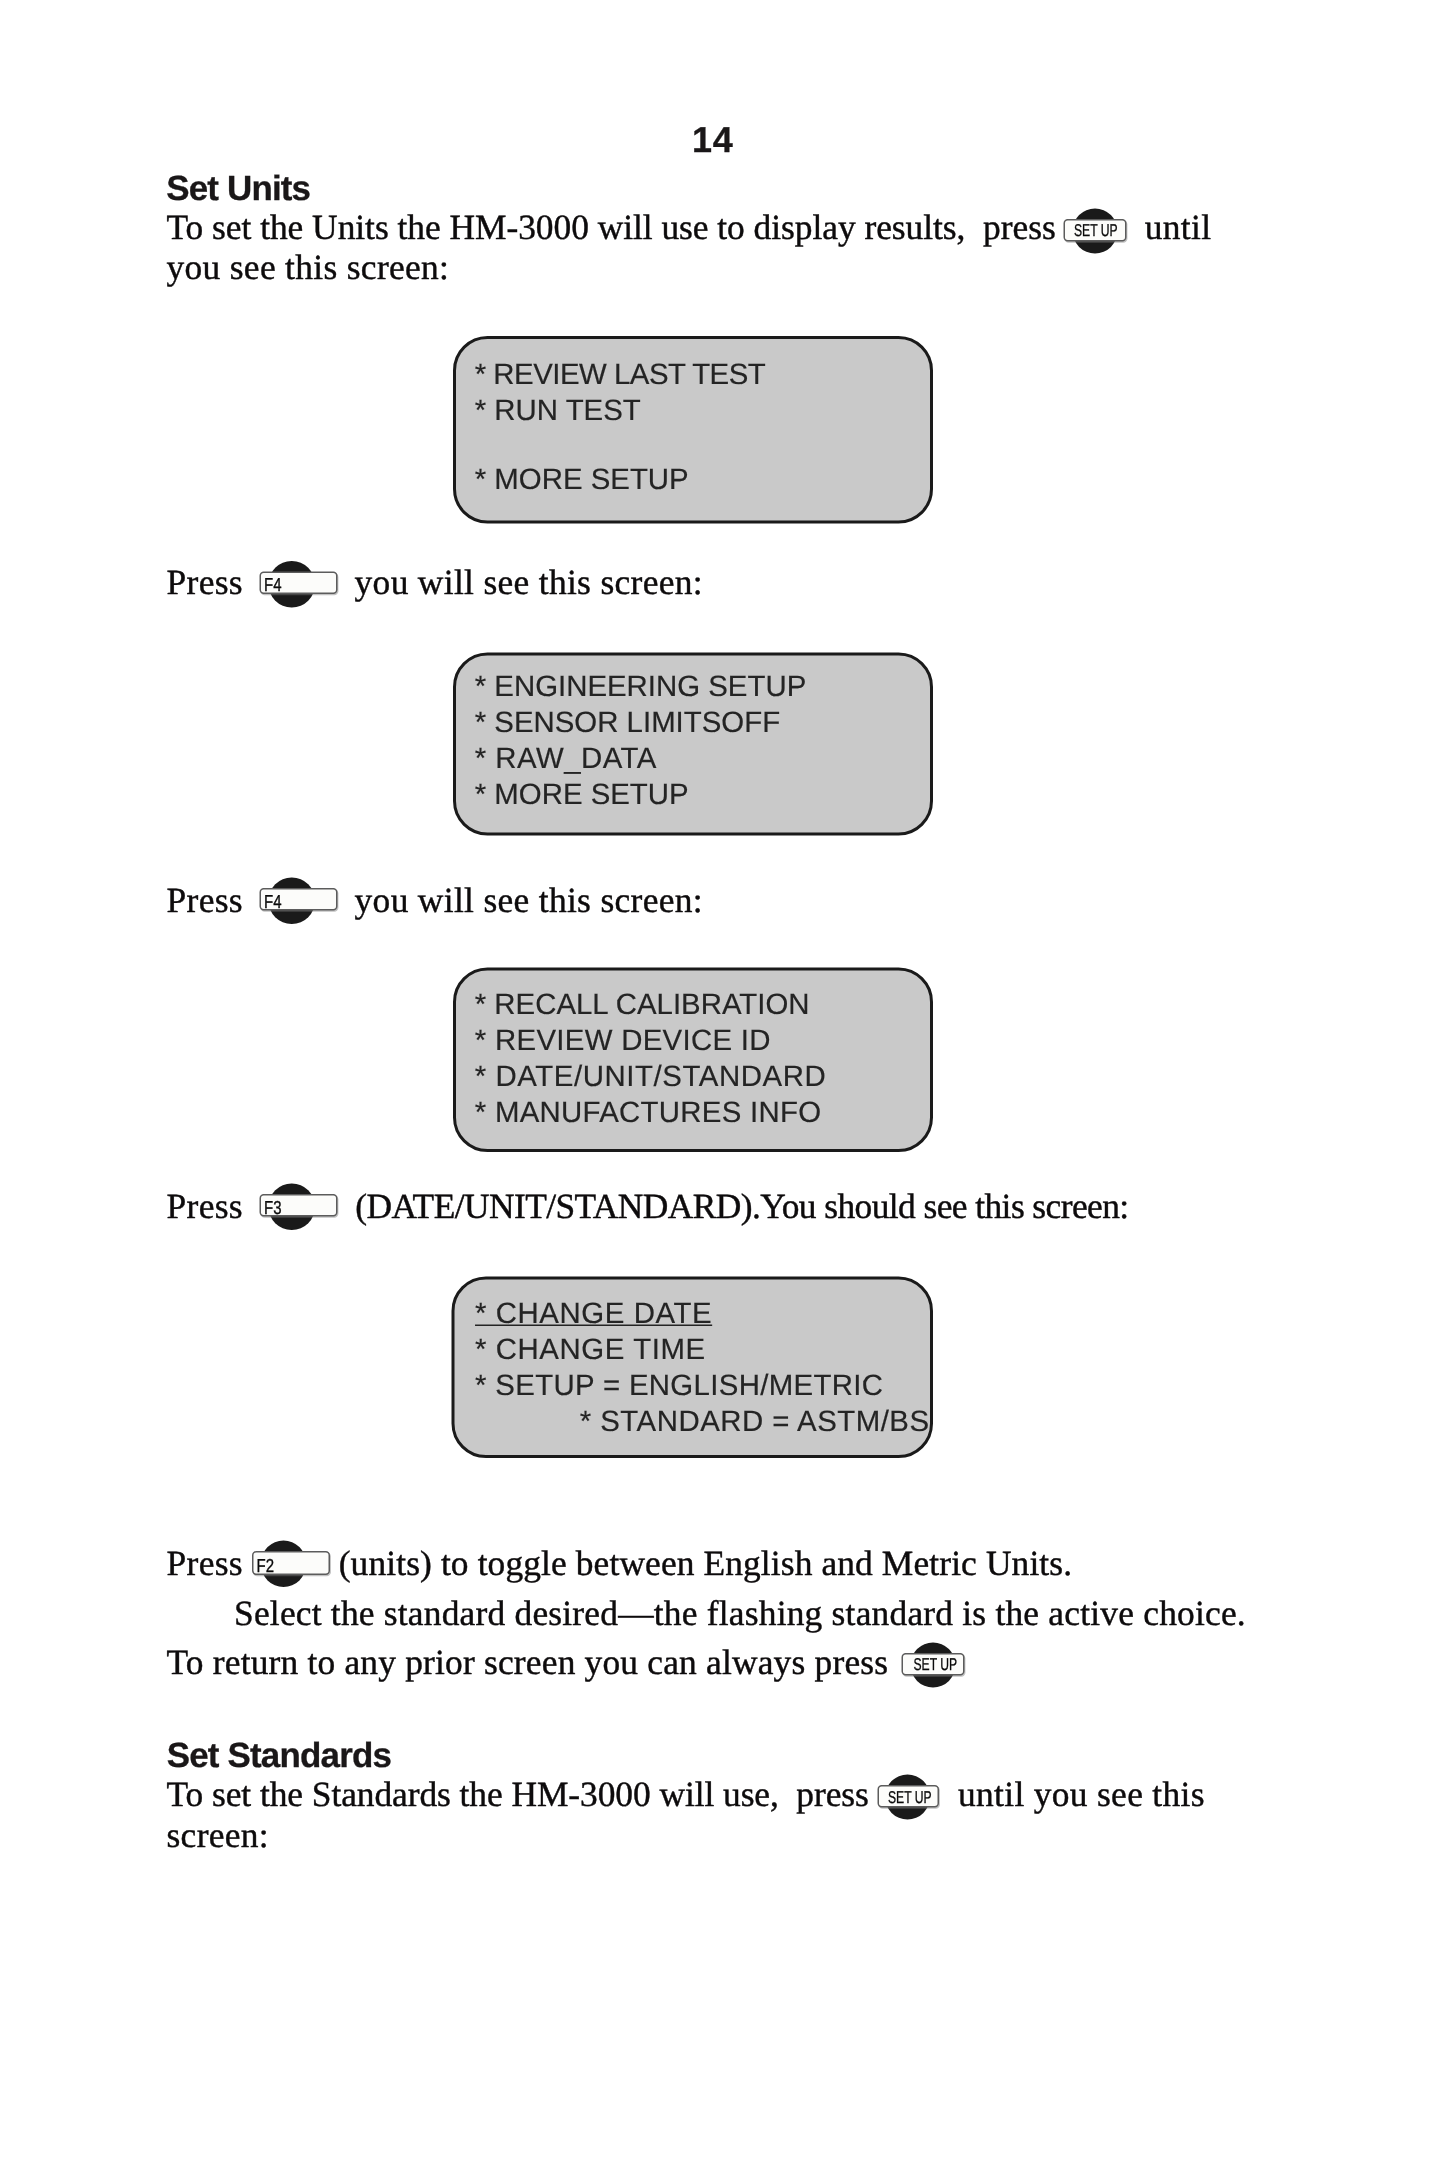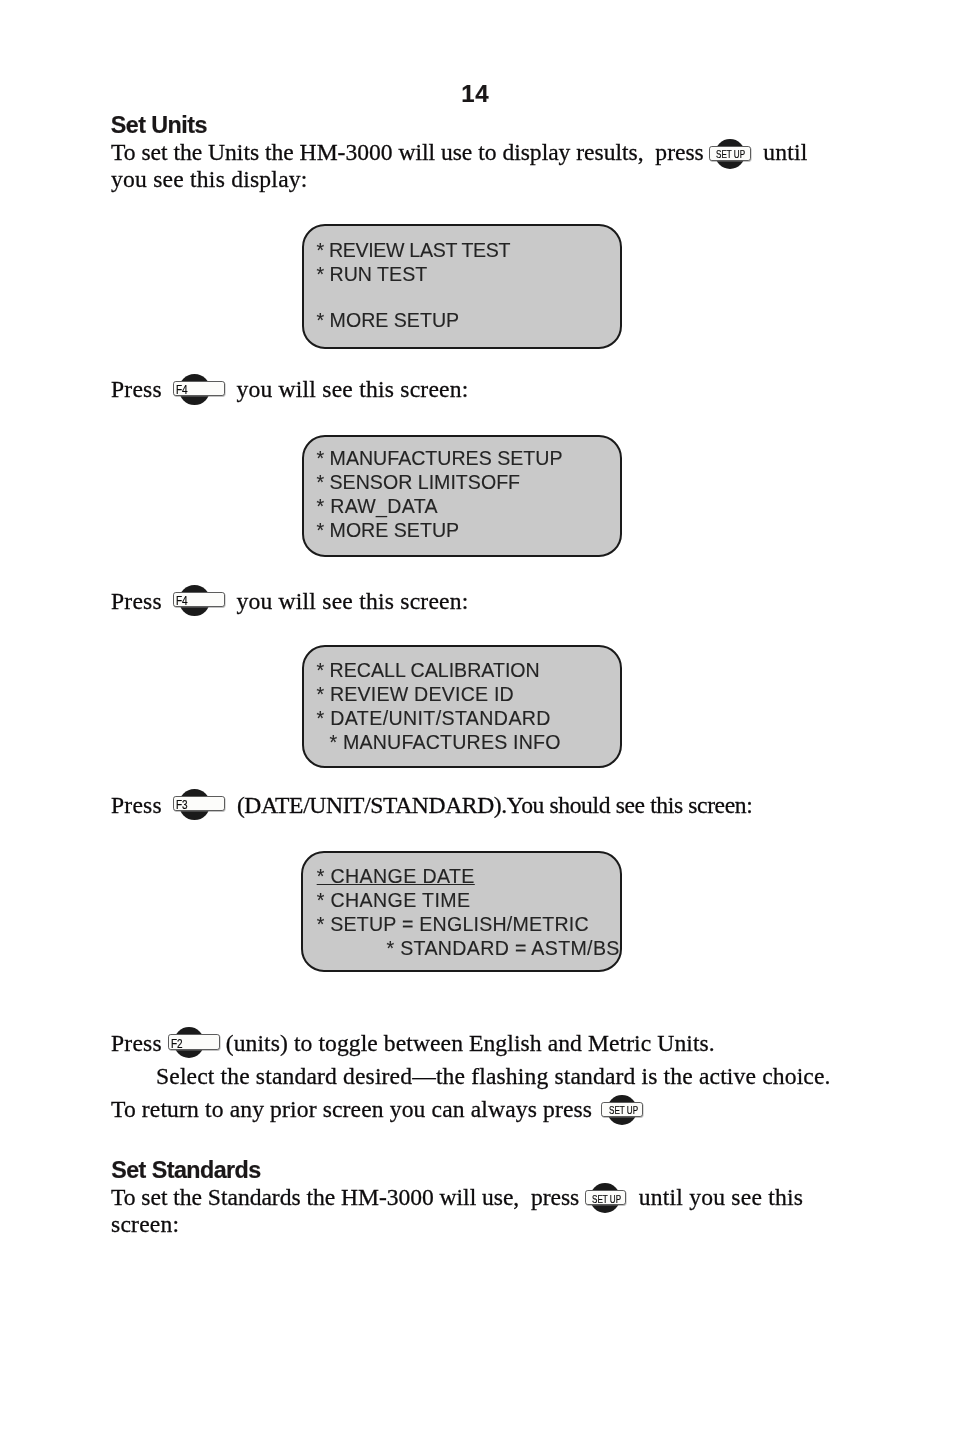--- a/index.html
+++ b/index.html
@@ -108,55 +108,55 @@
   <div class="h2" style="left:110.8px; top:114.3px;">Set Units</div>
 
   <div class="ln" style="left:111.0px; top:140.6px; letter-spacing:-0.02px;">To set the Units the HM-3000 will use to display results,  press</div>
 
   <div class="key key-setup" style="left:709.2px; top:138.7px;">
     <div class="circ"></div>
     <div class="cap"><span>SET UP</span></div>
   </div>
 
   <div class="ln" style="left:763.2px; top:140.6px;">until</div>
-  <div class="ln" style="left:111.0px; top:167.7px;">you see this display:</div>
+  <div class="ln" style="left:111.0px; top:167.7px;">you see this screen:</div>
 
   <div class="lcd" style="left:301.5px; top:224.2px; width:320.2px; height:124.6px; padding:11.9px 0 0 13.0px;">
     <div class="row" style="letter-spacing:-0.33px;">* REVIEW LAST TEST</div>
     <div class="row">* RUN TEST</div>
     <div class="row row-blank" style="height:21.8px;">&nbsp;</div>
     <div class="row">* MORE SETUP</div>
   </div>
 
   <div class="ln" style="left:111.0px; top:378.1px;">Press</div>
   <div class="key key-f" style="left:173.2px; top:374.2px;">
     <div class="circ"></div>
     <div class="cap"><span>F4</span></div>
   </div>
   <div class="ln" style="left:236.4px; top:378.1px;">you will see this screen:</div>
 
   <div class="lcd" style="left:301.9px; top:434.7px; width:319.8px; height:122.8px; padding:9.2px 0 0 12.6px;">
-    <div class="row">* MANUFACTURES SETUP</div>
+    <div class="row">* ENGINEERING SETUP</div>
     <div class="row">* SENSOR LIMITSOFF</div>
     <div class="row" style="letter-spacing:0.31px;">* RAW_DATA</div>
     <div class="row">* MORE SETUP</div>
   </div>
 
   <div class="ln" style="left:111.0px; top:590.1px;">Press</div>
   <div class="key key-f" style="left:173.2px; top:585.2px;">
     <div class="circ"></div>
     <div class="cap"><span>F4</span></div>
   </div>
   <div class="ln" style="left:236.4px; top:590.1px;">you will see this screen:</div>
 
   <div class="lcd" style="left:301.5px; top:644.7px; width:320.2px; height:123.4px; padding:11.4px 0 0 13.0px;">
     <div class="row">* RECALL CALIBRATION</div>
     <div class="row" style="letter-spacing:0.2px;">* REVIEW DEVICE ID</div>
     <div class="row" style="letter-spacing:0.38px;">* DATE/UNIT/STANDARD</div>
-    <div class="row" style="letter-spacing:0.19px;margin-left:13px;">* MANUFACTURES INFO</div>
+    <div class="row" style="letter-spacing:0.19px;">* MANUFACTURES INFO</div>
   </div>
 
   <div class="ln" style="left:111.0px; top:794.3px;">Press</div>
   <div class="key key-f" style="left:173.1px; top:789.0px;">
     <div class="circ"></div>
     <div class="cap"><span>F3</span></div>
   </div>
   <div class="ln" style="left:236.9px; top:794.3px; letter-spacing:-0.38px;">(DATE/UNIT/STANDARD).You should see this screen:</div>
 
   <div class="lcd" style="left:301.0px; top:850.9px; width:320.7px; height:121.3px; padding:10.8px 0 0 13.7px;">

